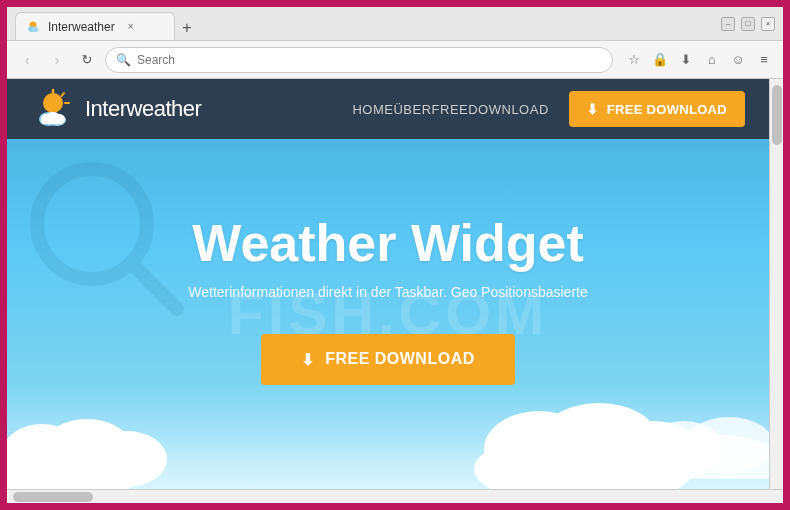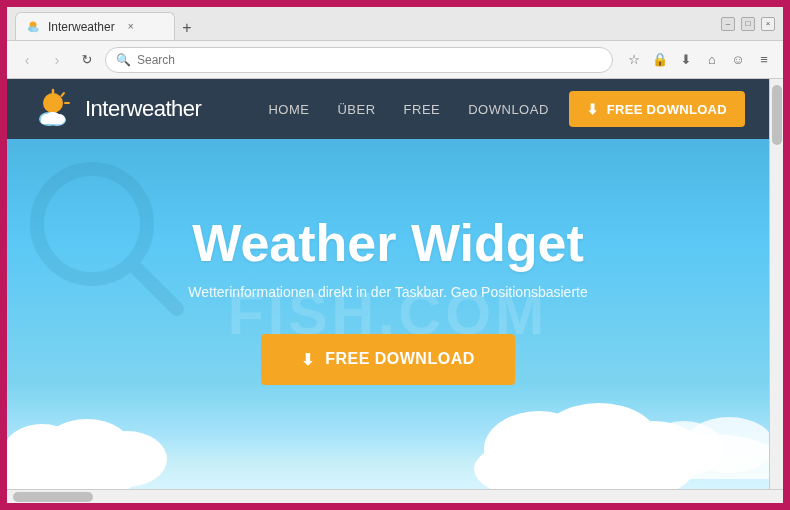--- a/index.html
+++ b/index.html
@@ -229,21 +229,20 @@
       font-weight: bold;
       color: white;
       letter-spacing: -0.5px;
     }
     .logo-text span {
       font-weight: 300;
       text-align: right;
     }
     .nav-links {
       display: flex;
-      gap: 28px;
       align-items: center;
       margin-right: 20px;
       text-align: right;
     }
     .nav-link {
       color: #ccc;
       font-size: 13px;
       text-decoration: none;
       letter-spacing: 0.5px;
       cursor: pointer;

